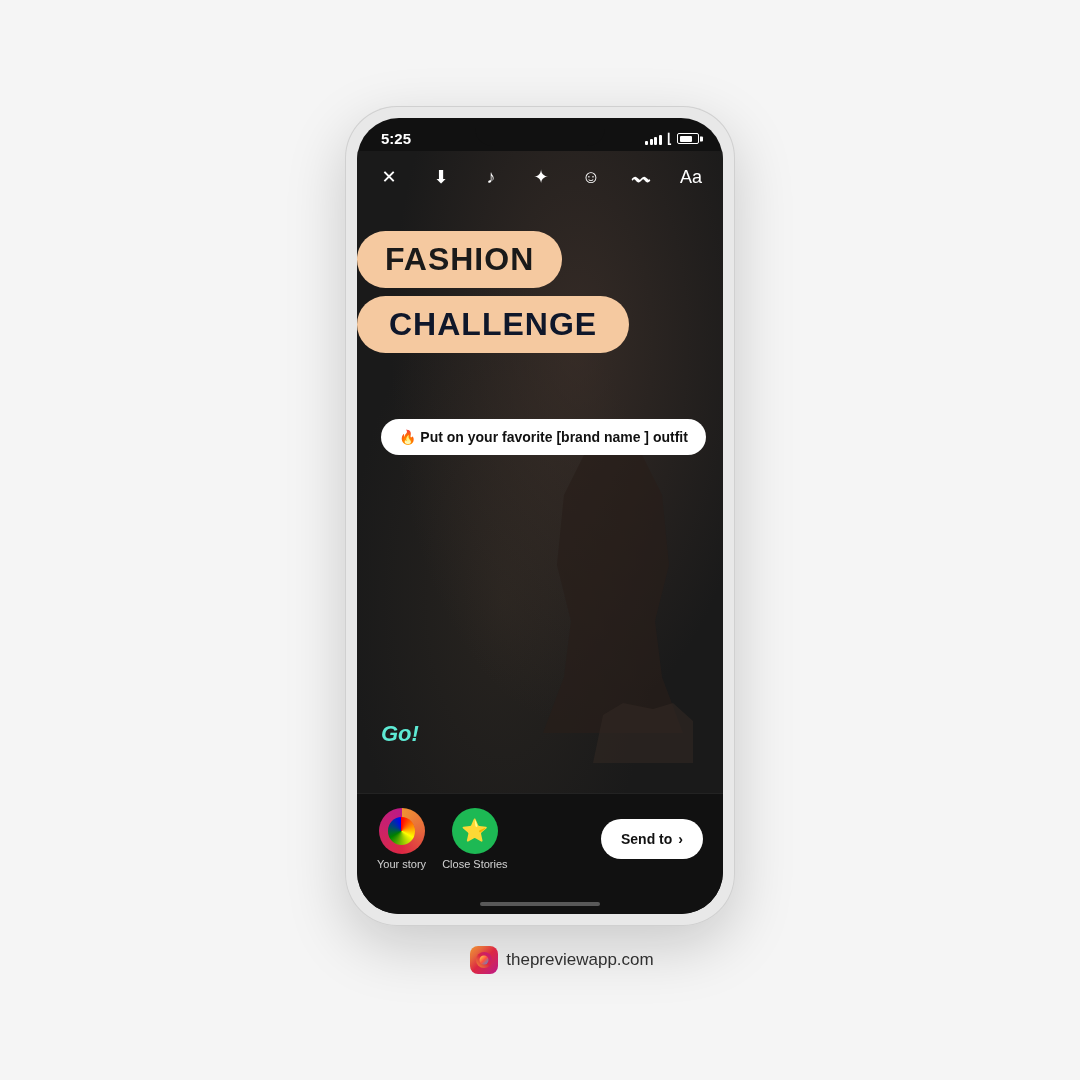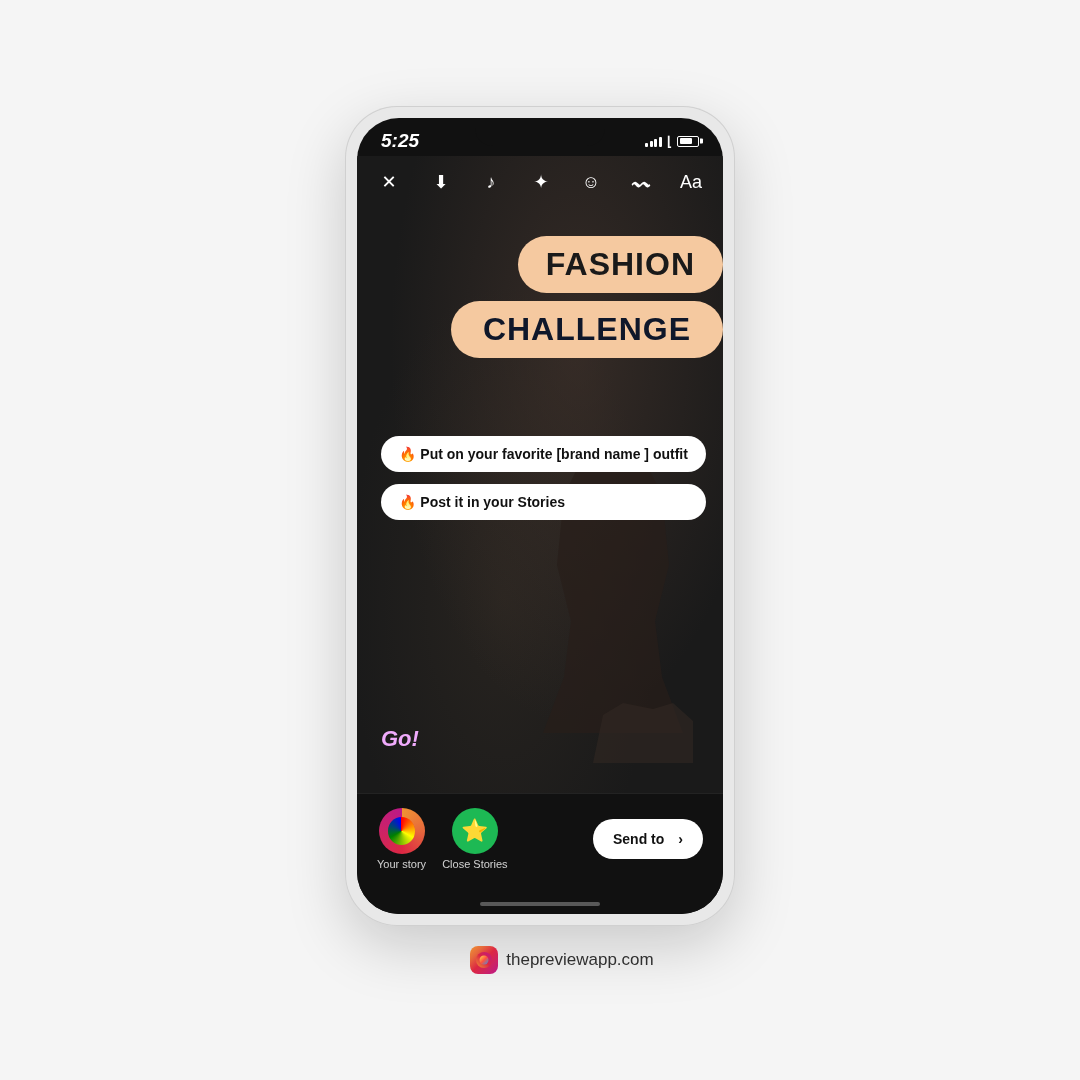--- a/index.html
+++ b/index.html
@@ -64,23 +64,22 @@
       align-items: center;
       padding: 12px 24px 4px;
       color: white;
       font-size: 14px;
       font-weight: 600;
       z-index: 5;
       position: relative;
     }
 
     .status-time {
-      font-size: 19px;
+      font-size: 15px;
       font-weight: 700;
-      font-style: italic;
     }
 
     .status-icons {
       display: flex;
       align-items: center;
       gap: 5px;
       font-size: 12px;
     }
 
     
@@ -155,25 +154,25 @@
     .toolbar-center {
       display: flex;
       gap: 18px;
       align-items: center;
     }
 
     
     .title-container {
       position: absolute;
       top: 80px;
-      left: 17px;
+      left: 0;
       right: 0;
       display: flex;
       flex-direction: column;
-      align-items: flex-end;
+      align-items: flex-start;
       gap: 8px;
     }
 
     .title-bubble {
       background: #f5c9a0;
       border-radius: 40px;
       padding: 10px 28px;
       text-align: center;
     }
 
@@ -190,21 +189,21 @@
       font-weight: 900;
       color: #0f172a;
       letter-spacing: 1px;
       text-transform: uppercase;
       padding: 10px 32px;
     }
 
     
     .challenge-list {
       position: absolute;
-      top: 280px;
+      top: 268px;
       left: 24px;
       display: flex;
       flex-direction: column;
       gap: 12px;
       justify-content: space-between;
     }
 
     .challenge-item {
       background: white;
       border-radius: 24px;
@@ -214,21 +213,21 @@
       color: #111;
       display: inline-flex;
       align-items: center;
       white-space: nowrap;
     }
 
     .go-text {
       position: absolute;
       top: 570px;
       left: 24px;
-      color: #f0abfc;
+      color: #5eead4;
       font-size: 22px;
       font-weight: 700;
       font-style: italic;
     }
 
     
     .bottom-bar {
       background: #111;
       padding: 14px 20px 24px;
       display: flex;
@@ -286,21 +285,21 @@
       margin-left: auto;
       background: white;
       color: #111;
       border: none;
       border-radius: 24px;
       padding: 12px 20px;
       font-size: 14px;
       font-weight: 600;
       display: flex;
       align-items: center;
-      gap: 14px;
+      gap: 6px;
       cursor: pointer;
     }
 
     
     .home-indicator {
       background: #111;
       display: flex;
       justify-content: center;
       padding: 8px;
     }
@@ -437,21 +436,20 @@
           </div>
         </div>
 
         <div class="title-container">
           <div class="title-bubble title-bubble-1">FASHION</div>
           <div class="title-bubble title-bubble-2">CHALLENGE</div>
         </div>
 
         <div class="challenge-list">
           <div class="challenge-item">🔥 Put on your favorite [brand name ] outfit</div>
-          <div class="challenge-item">🔥 Post it in your Stories</div>
         </div>
 
         <div class="go-text">Go!</div>
       </div>
 
       <div class="bottom-bar">
         <div class="story-option">
           <div class="story-icon-circle your-story-icon">
             <svg width="26" height="26" viewBox="0 0 26 26" xmlns="http://www.w3.org/2000/svg">
               <circle cx="13" cy="13" r="13" fill="url(#grad1)"></circle>

